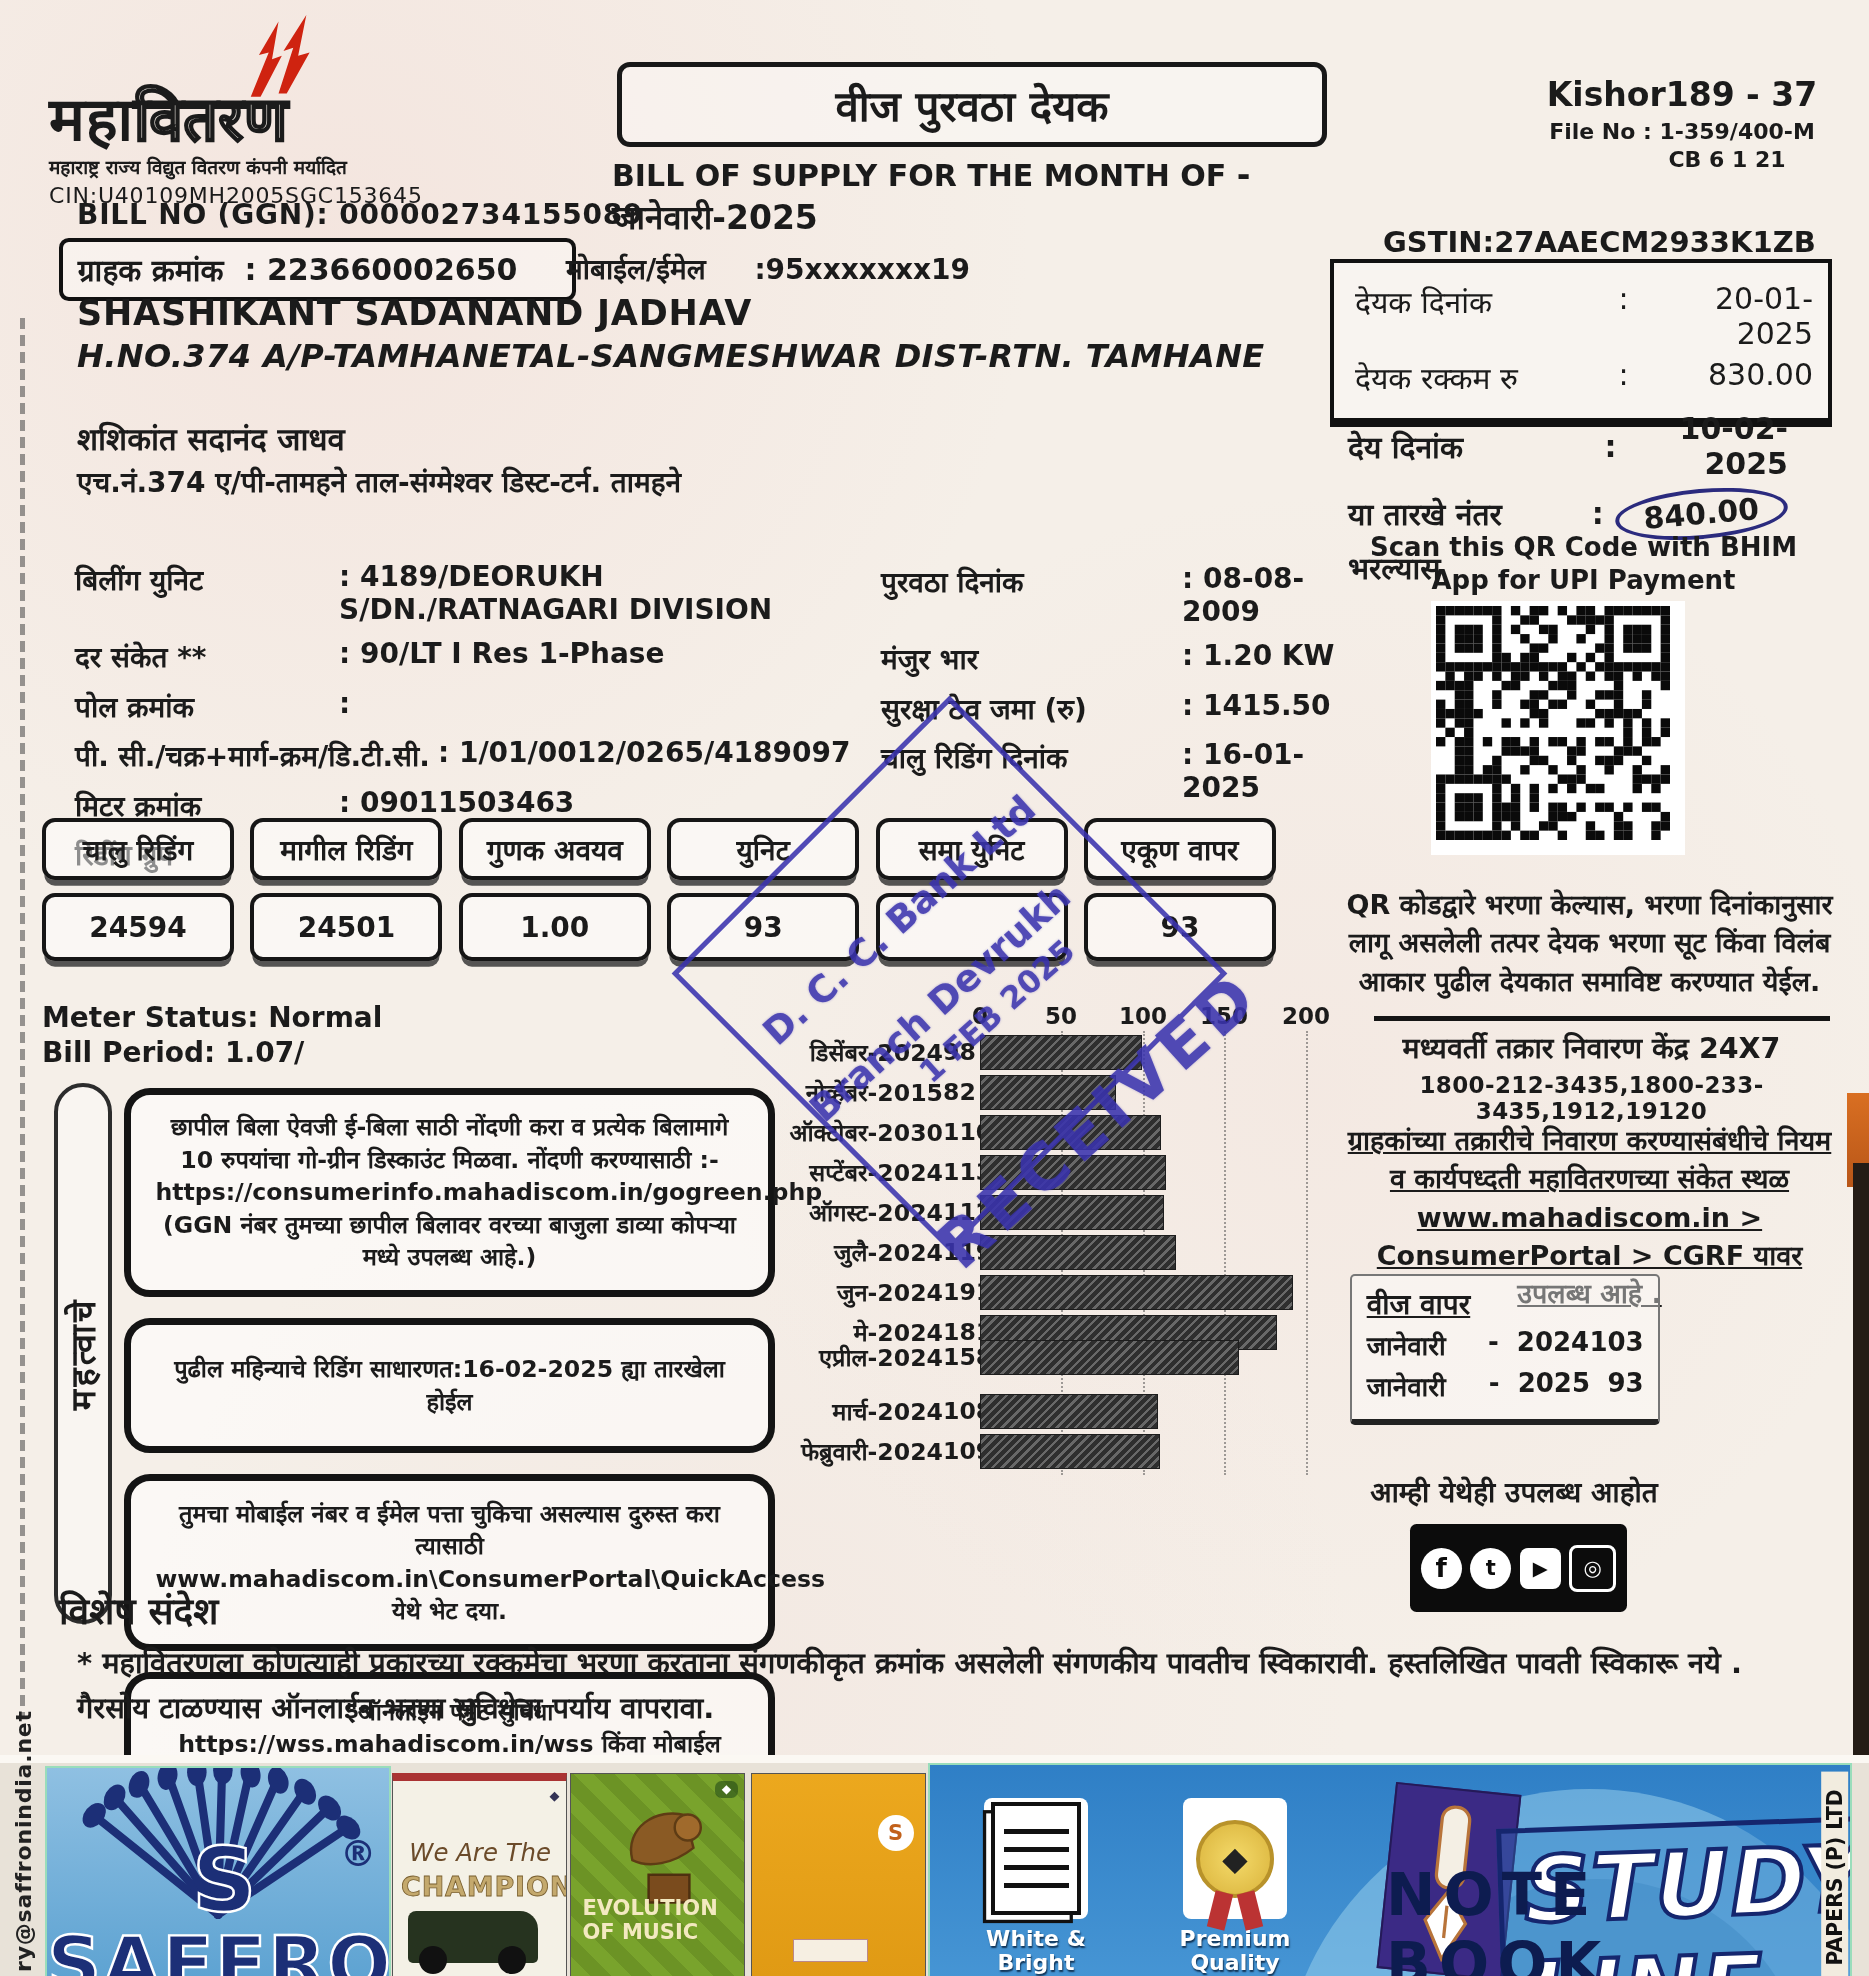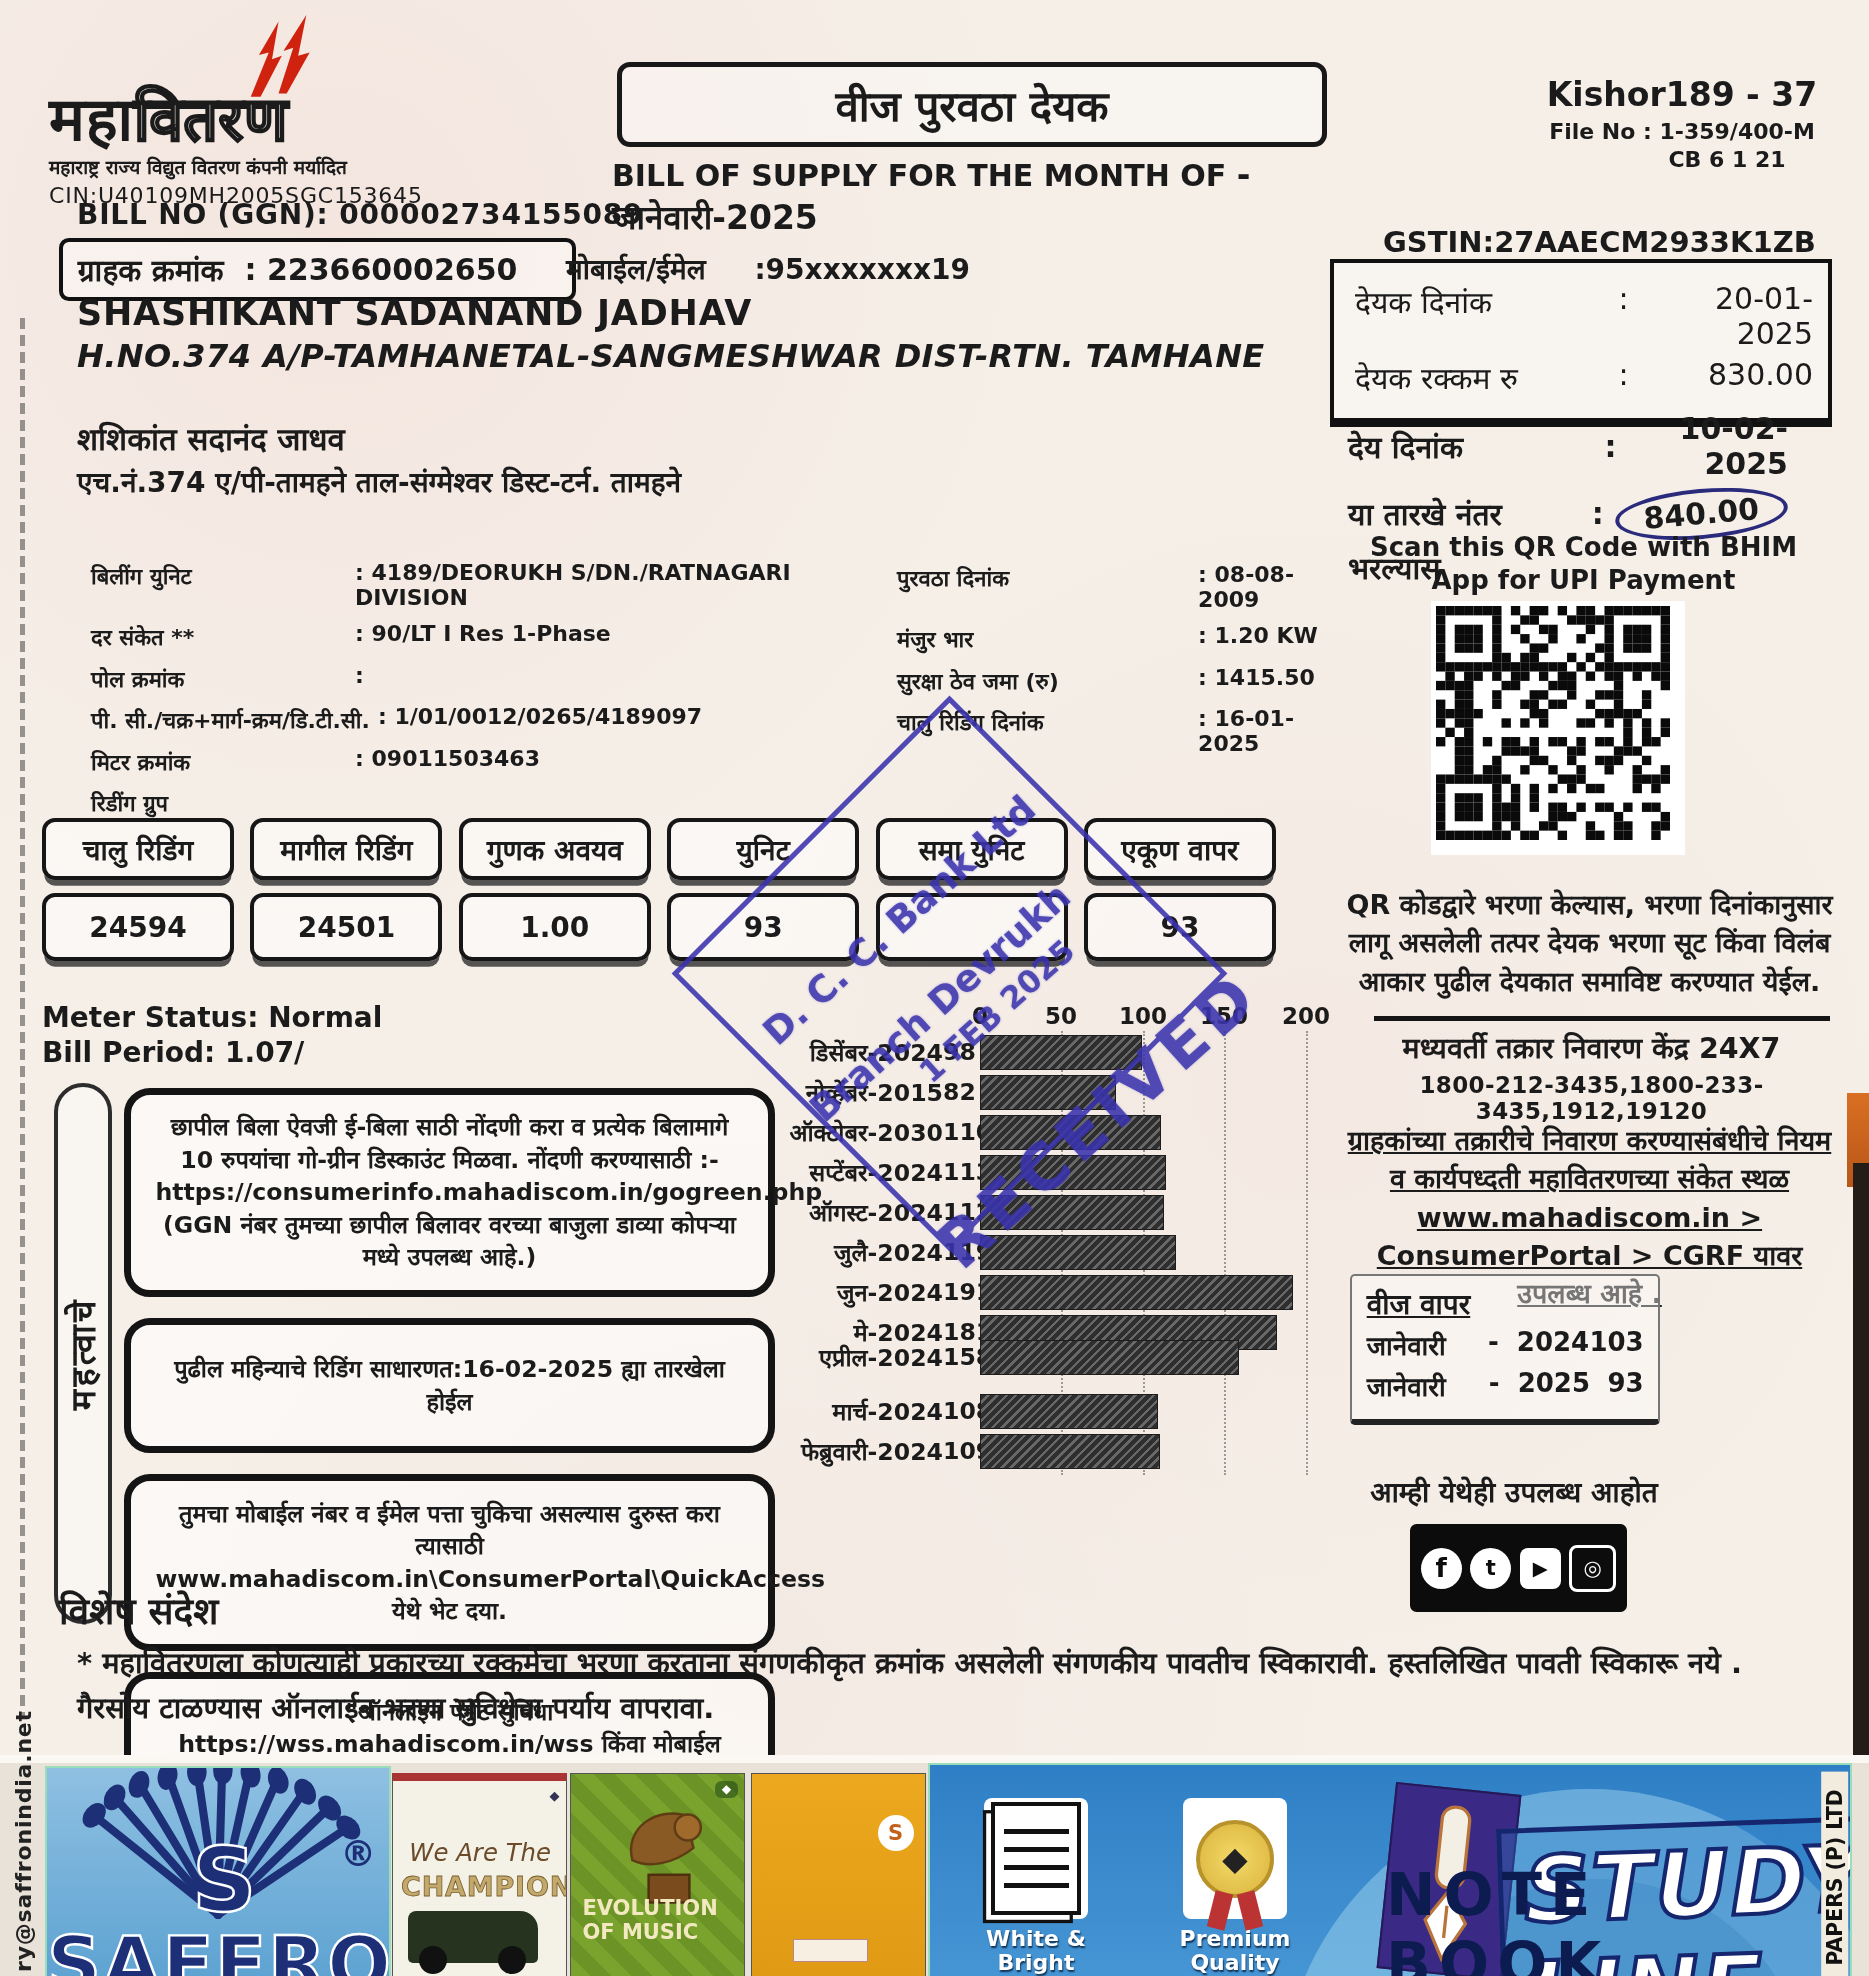--- a/index.html
+++ b/index.html
@@ -36,21 +36,21 @@
   #amount-box{left:1330px;top:259px;width:458px;border:4.9px solid #111;border-bottom:9.8px solid #111;padding:11.4px 14.7px 13px 21px;background:rgba(255,255,255,.35);}
   .amt-row{display:flex;font-size:30px;font-weight:normal;margin:6.5px 0;}
   .amt-l{width:248px;}.amt-c{width:41px;text-align:center;}.amt-v{flex:1;text-align:right;}
   #due-block{left:1348px;top:403px;width:440px;}
   .due-row{display:flex;font-size:30px;font-weight:bold;margin:8.1px 0;align-items:center;}
   .due-l{width:244px;}.due-c{width:37px;text-align:center;}.due-v{flex:1;text-align:right;}
   #circle-amt{display:inline-block;border:4.1px solid #2b2b7e;border-radius:50%;padding:3.3px 24.4px;transform:rotate(-5deg);}
   #mr-name{left:77px;top:417px;font-size:31px;font-weight:bold;}
   #mr-addr{left:77px;top:462px;font-size:28px;font-weight:600;}
   
-  .kv-row{display:flex;font-size:22px;font-weight:600;margin-bottom:11.4px;margin-left:16px;}
+  .kv-row{display:flex;font-size:28px;font-weight:600;margin-bottom:11.4px;}
   .kl{flex:0 0 auto;min-width:256px;padding-right:8.1px;}
   .kv{flex:1;font-weight:bold;}
   #details-left{left:75px;top:560px;width:782px;}
   #details-mid{left:881px;top:562px;width:456px;}
   #details-mid .kl{min-width:293px;}
   #scan-text{left:1339px;top:531px;width:489px;text-align:center;font-size:26px;font-weight:bold;line-height:1.25;}
   #qr{left:1431px;top:601px;width:244px;height:244px;background:#fff;padding:4.9px;}
   
   #rtable{left:42px;top:818px;width:1234px;display:grid;grid-template-columns:repeat(6,1fr);gap:13px 16.3px;}
   .tcell{border:4.1px solid #161616;border-radius:13px;display:flex;align-items:center;justify-content:center;

